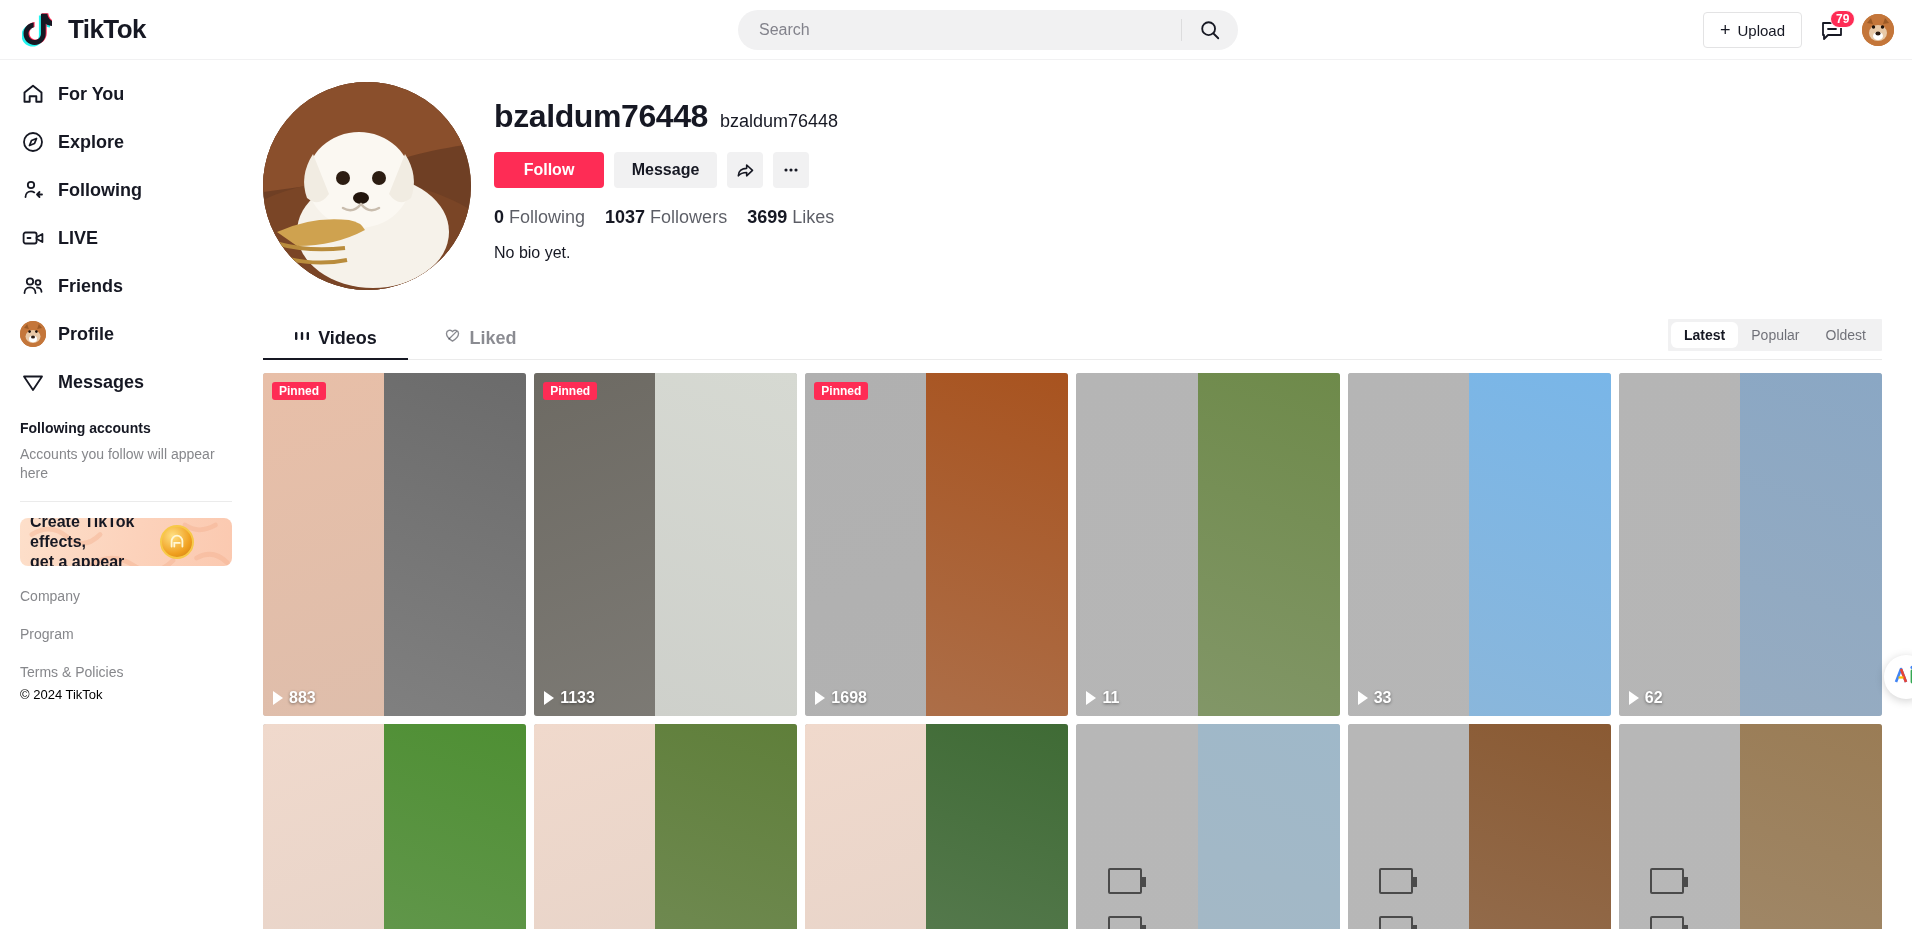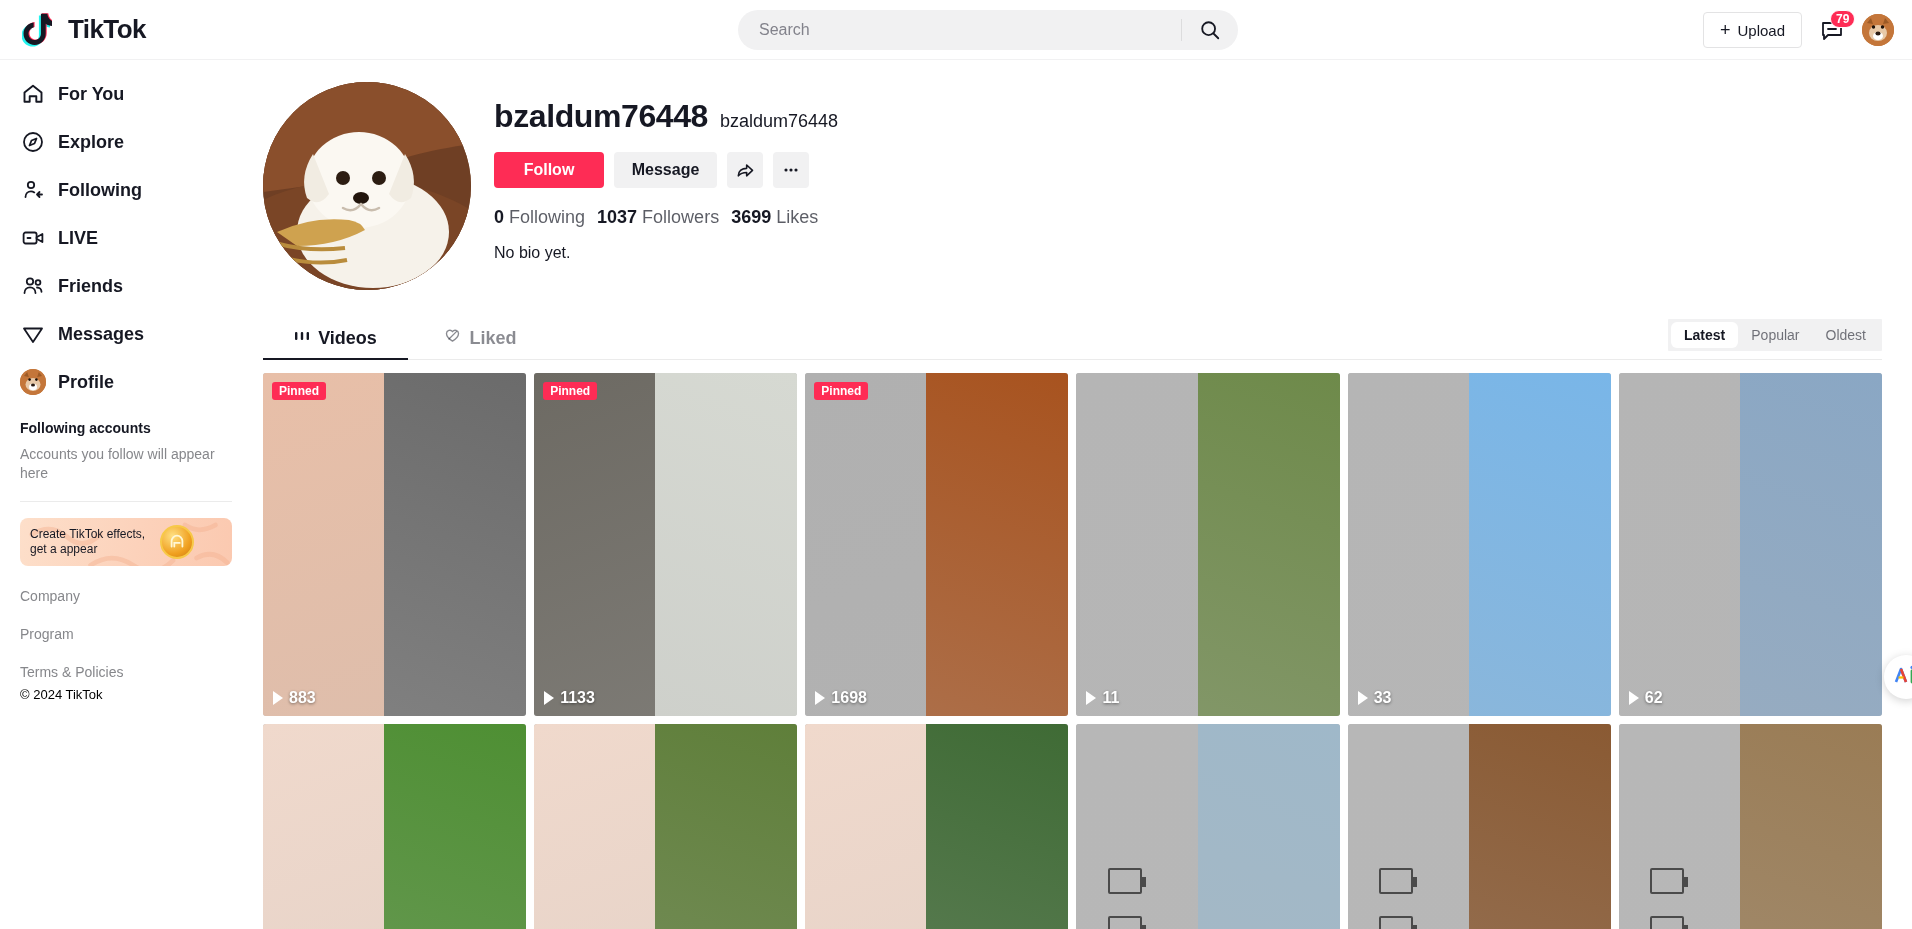--- a/index.html
+++ b/index.html
@@ -109,21 +109,21 @@
   .side-divider { height: 1px; background: #ebebeb; margin: 18px 8px 0 8px; }
 
   .promo {
     margin: 16px 8px 0 8px;
     height: 48px; border-radius: 8px;
     background: linear-gradient(100deg, #fddfca 0%, #fcd2bb 55%, #fbc9b0 100%);
     display: flex; align-items: center; padding: 0 10px;
     cursor: pointer; position: relative; overflow: hidden;
   }
   .promo-txt {
-    font-size: 12px; font-weight: normal; color: #161823;
+    font-size: 16px; font-weight: bold; color: #161823;
     line-height: 1.25; width: 118px; z-index: 2;
   }
   .promo-coin {
     position: absolute; right: 38px; top: 7px;
     width: 34px; height: 34px; border-radius: 50%;
     background: radial-gradient(circle at 35% 30%, #ffe082, #f0a020 62%, #cc7a10);
     border: 2px solid #f7c948;
     display: flex; align-items: center; justify-content: center;
     font-size: 16px; color: #fff5cc; font-weight: bold;
     z-index: 2;
@@ -168,21 +168,21 @@
     background: #f1f1f2; color: #161823;
     font-size: 16px; font-weight: bold; cursor: pointer;
     font-family: "Liberation Sans", sans-serif;
   }
   .icon-btn {
     width: 36px; height: 36px; border: none; border-radius: 4px;
     background: #f1f1f2; cursor: pointer;
     display: flex; align-items: center; justify-content: center;
   }
 
-  .stats { display: flex; align-items: baseline; gap: 12px; margin-top: 19px; font-size: 18px; text-align: center; }
+  .stats { display: flex; align-items: baseline; gap: 20px; margin-top: 19px; font-size: 18px; text-align: center; }
   .stat { cursor: pointer; }
   .stat b { font-weight: bold; color: #161823; }
   .stat span { color: #161823b3; font-size: 18px; margin-left: 5px; }
   .bio { margin-top: 16px; font-size: 16px; color: #161823; }
 
   
   .tabs-row {
     position: relative; margin-top: 26px;
     border-bottom: 1px solid #ebebeb;
     height: 44px;
@@ -366,45 +366,45 @@
   <div class="nav-item">
     <span class="nav-ic">
       <svg width="24" height="24" viewBox="0 0 24 24" fill="none" stroke="#161823" stroke-width="1.8">
         <circle cx="9" cy="7.5" r="3.2"></circle>
           <circle cx="17" cy="8.5" r="2.4"></circle>
         <path d="M3.5 19c0-3.3 2.4-5.6 5.5-5.6s5.5 2.3 5.5 5.6" stroke-linecap="round"></path>
         <path d="M16 13.5c2.6 0 4.5 1.9 4.5 4.3" stroke-linecap="round"></path>
       </svg>
     </span>
     <span>Friends</span>
-  </div>
-
-  <div class="nav-item">
-    <span class="nav-ic">
-      <svg width="24" height="24" viewBox="0 0 24 24" fill="none" stroke="#161823" stroke-width="1.8">
-        <path d="M3 6.5h18L12 20z" stroke-linejoin="round"></path>
-      </svg>
-    </span>
-    <span>Messages</span>
   </div>
 
   <div class="nav-item">
     <span class="profile-pic-small">
       <svg viewBox="0 0 26 26" width="26" height="26">
         <rect width="26" height="26" fill="#c4763a"></rect>
         <ellipse cx="13" cy="15.5" rx="7.5" ry="6.5" fill="#e8c9a8"></ellipse>
         <ellipse cx="13" cy="18" rx="4" ry="3.2" fill="#fff"></ellipse>
         <ellipse cx="13" cy="16" rx="2" ry="1.6" fill="#2a1b12"></ellipse>
         <circle cx="9.6" cy="10.6" r="1.3" fill="#1b110a"></circle>
         <circle cx="16.4" cy="10.6" r="1.3" fill="#1b110a"></circle>
         <path d="M4 7 L7.2 3 L8.8 8 Z" fill="#9c5a26"></path>
         <path d="M22 7 L18.8 3 L17.2 8 Z" fill="#9c5a26"></path>
       </svg>
     </span>
     <span>Profile</span>
+  </div>
+
+  <div class="nav-item">
+    <span class="nav-ic">
+      <svg width="24" height="24" viewBox="0 0 24 24" fill="none" stroke="#161823" stroke-width="1.8">
+        <path d="M3 6.5h18L12 20z" stroke-linejoin="round"></path>
+      </svg>
+    </span>
+    <span>Messages</span>
   </div>
 
   <div class="side-sec">
     <div class="side-title">Following accounts</div>
     <div class="side-sub">Accounts you follow will appear here</div>
   </div>
   <div class="side-divider"></div>
 
   <div class="promo">
     <svg class="promo-swirl" viewBox="0 0 180 48">

